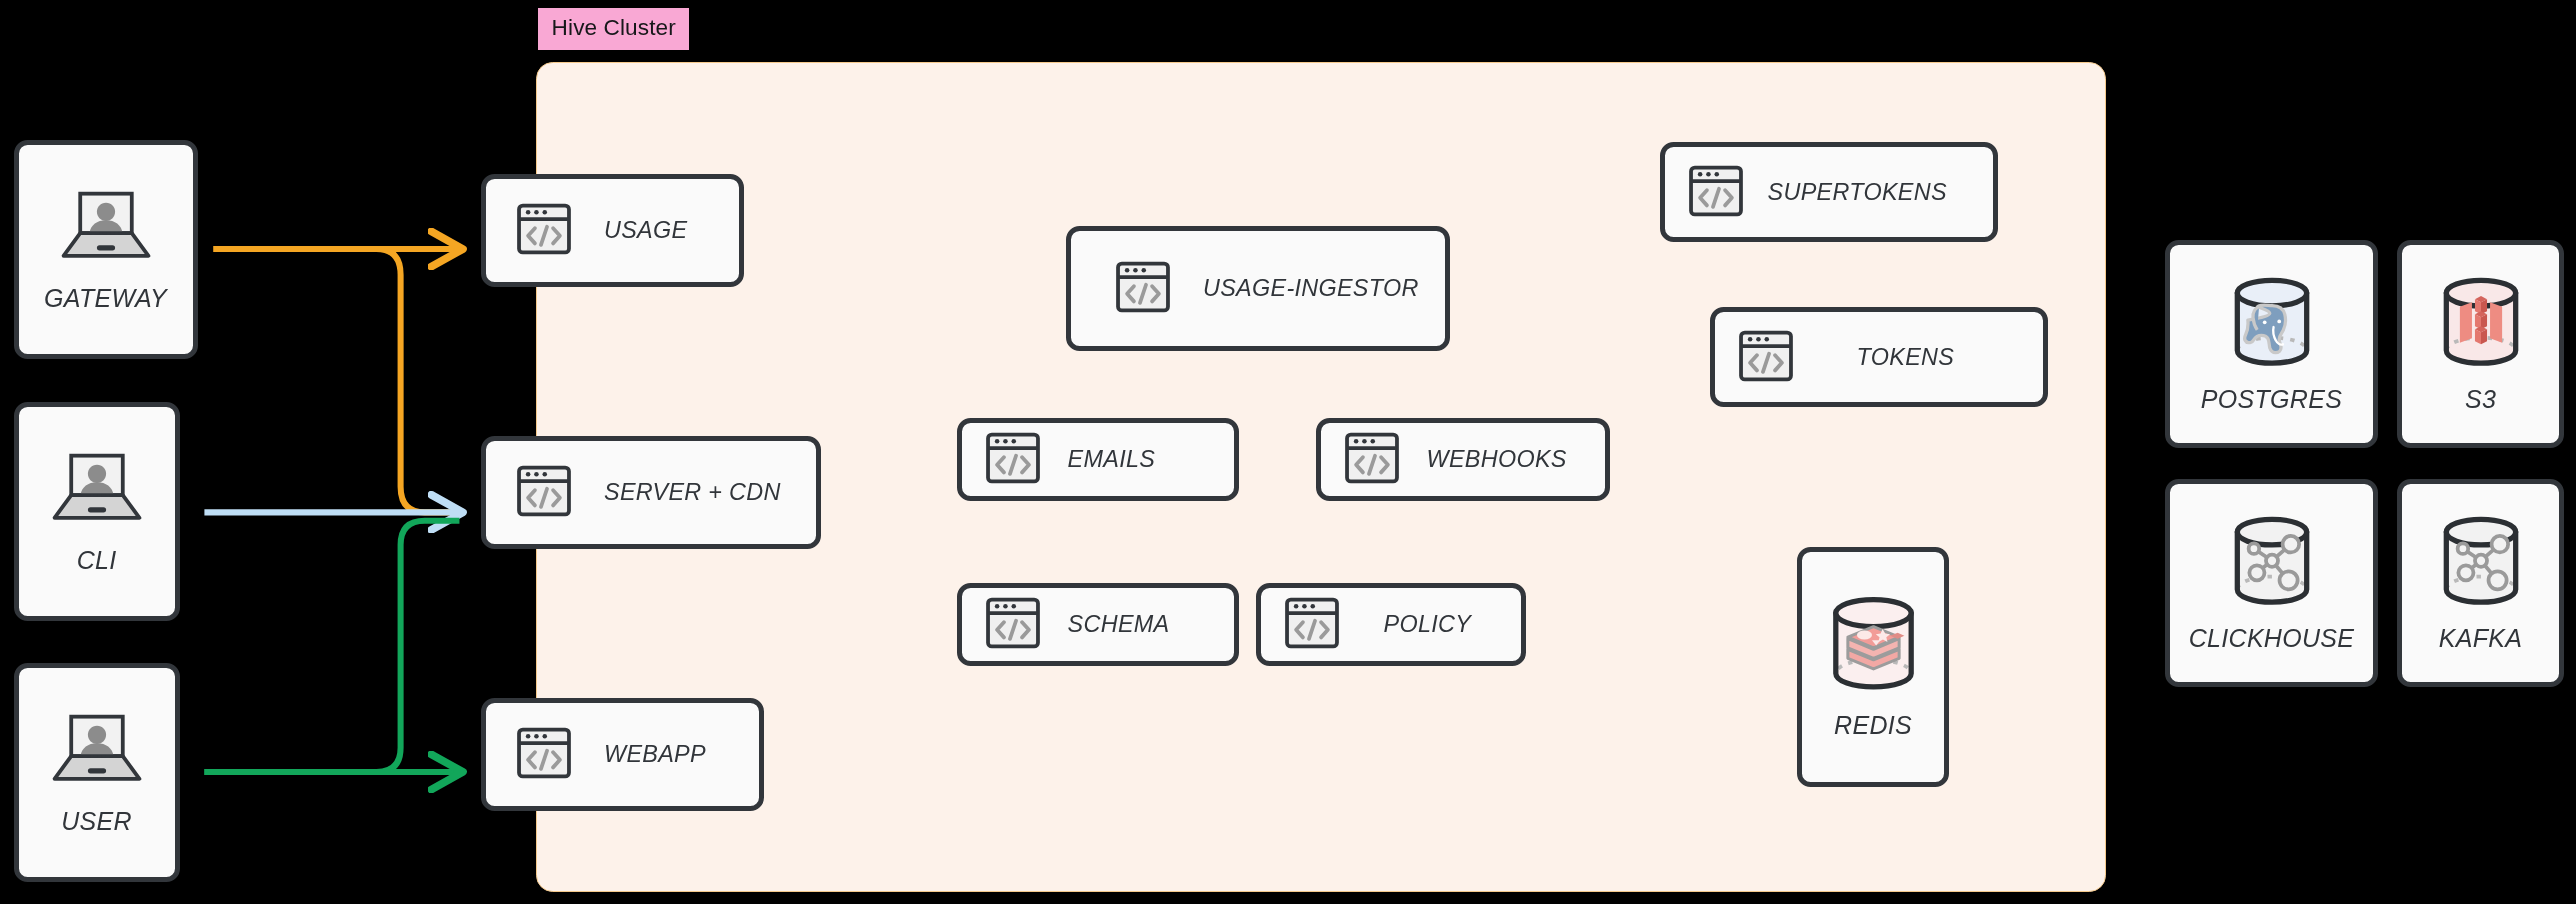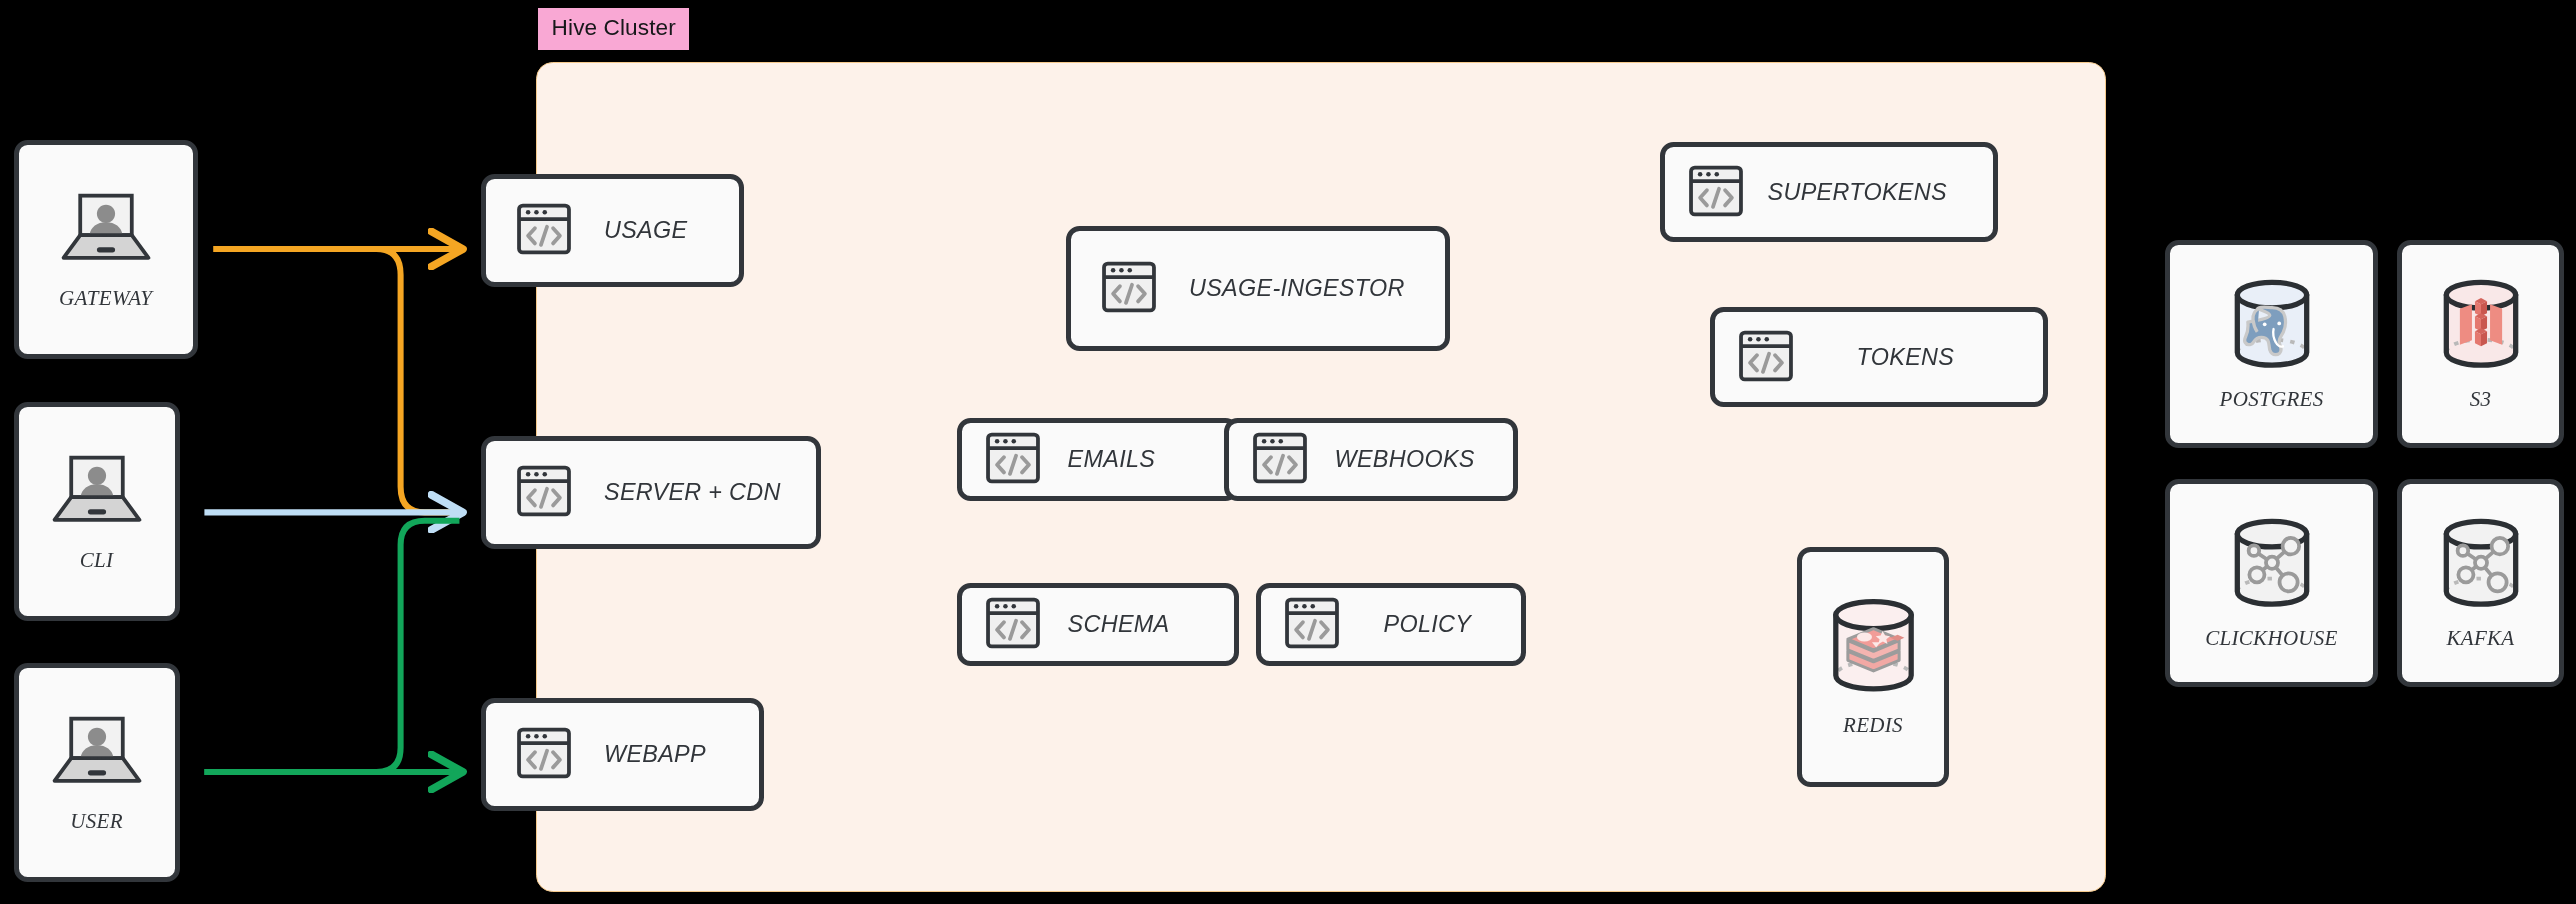--- a/index.html
+++ b/index.html
@@ -55,21 +55,21 @@
     flex-direction: column;
     justify-content: center;
   }
   .node-label {
     font-style: italic;
     color: #31353A;
     white-space: nowrap;
     letter-spacing: 0.3px;
   }
   .node.h .node-label { font-size: 23.4px; }
-  .node.v .node-label { font-size: 21px; font-family: Liberation Serif, serif; }
+  .node.v .node-label { font-size: 25px; }
 
   .icon-wrap { flex: 0 0 auto; display: block; }
 
   
   .edges {
     position: absolute;
     left: 0; top: 0;
     width: 2576px;
     height: 904px;
     pointer-events: none;
@@ -185,21 +185,21 @@
         <path d="M4 24 L70 24" stroke="#32363B" stroke-width="5"></path>
         <circle cx="16" cy="15" r="3" fill="#32363B"></circle>
         <circle cx="27" cy="15" r="3" fill="#32363B"></circle>
         <circle cx="38" cy="15" r="3" fill="#32363B"></circle>
         <path d="M25 36 L16 46 L25 56 M49 36 L58 46 L49 56 M41 34 L33 58" fill="none" stroke="#9A9A9A" stroke-width="5" stroke-linecap="round" stroke-linejoin="round"></path>
       </svg>
     </span>
     <span class="node-label" style="margin-left:32px;">WEBAPP</span>
   </div>
 
-  <div class="node h" style="left:1066px; top:226px; width:384px; height:125px; padding-left:30px;">
+  <div class="node h" style="left:1066px; top:226px; width:384px; height:125px; padding-left:44px;">
     <span class="icon-wrap">
       <svg width="56" height="56" viewBox="0 0 74 74">
         <rect x="4" y="6" width="66" height="62" rx="5" fill="#F0F0F0" stroke="#32363B" stroke-width="5"></rect>
         <path d="M4 24 L70 24" stroke="#32363B" stroke-width="5"></path>
         <circle cx="16" cy="15" r="3" fill="#32363B"></circle>
         <circle cx="27" cy="15" r="3" fill="#32363B"></circle>
         <circle cx="38" cy="15" r="3" fill="#32363B"></circle>
         <path d="M25 36 L16 46 L25 56 M49 36 L58 46 L49 56 M41 34 L33 58" fill="none" stroke="#9A9A9A" stroke-width="5" stroke-linecap="round" stroke-linejoin="round"></path>
       </svg>
     </span>
@@ -213,21 +213,21 @@
         <path d="M4 24 L70 24" stroke="#32363B" stroke-width="5"></path>
         <circle cx="16" cy="15" r="3" fill="#32363B"></circle>
         <circle cx="27" cy="15" r="3" fill="#32363B"></circle>
         <circle cx="38" cy="15" r="3" fill="#32363B"></circle>
         <path d="M25 36 L16 46 L25 56 M49 36 L58 46 L49 56 M41 34 L33 58" fill="none" stroke="#9A9A9A" stroke-width="5" stroke-linecap="round" stroke-linejoin="round"></path>
       </svg>
     </span>
     <span class="node-label" style="margin-left:27px;">EMAILS</span>
   </div>
 
-  <div class="node h" style="left:1224px; top:418px; width:294px; height:83px; padding-left:22.6px;">
+  <div class="node h" style="left:1316px; top:418px; width:294px; height:83px; padding-left:22.6px;">
     <span class="icon-wrap">
       <svg width="56" height="56" viewBox="0 0 74 74">
         <rect x="4" y="6" width="66" height="62" rx="5" fill="#F0F0F0" stroke="#32363B" stroke-width="5"></rect>
         <path d="M4 24 L70 24" stroke="#32363B" stroke-width="5"></path>
         <circle cx="16" cy="15" r="3" fill="#32363B"></circle>
         <circle cx="27" cy="15" r="3" fill="#32363B"></circle>
         <circle cx="38" cy="15" r="3" fill="#32363B"></circle>
         <path d="M25 36 L16 46 L25 56 M49 36 L58 46 L49 56 M41 34 L33 58" fill="none" stroke="#9A9A9A" stroke-width="5" stroke-linecap="round" stroke-linejoin="round"></path>
       </svg>
     </span>

